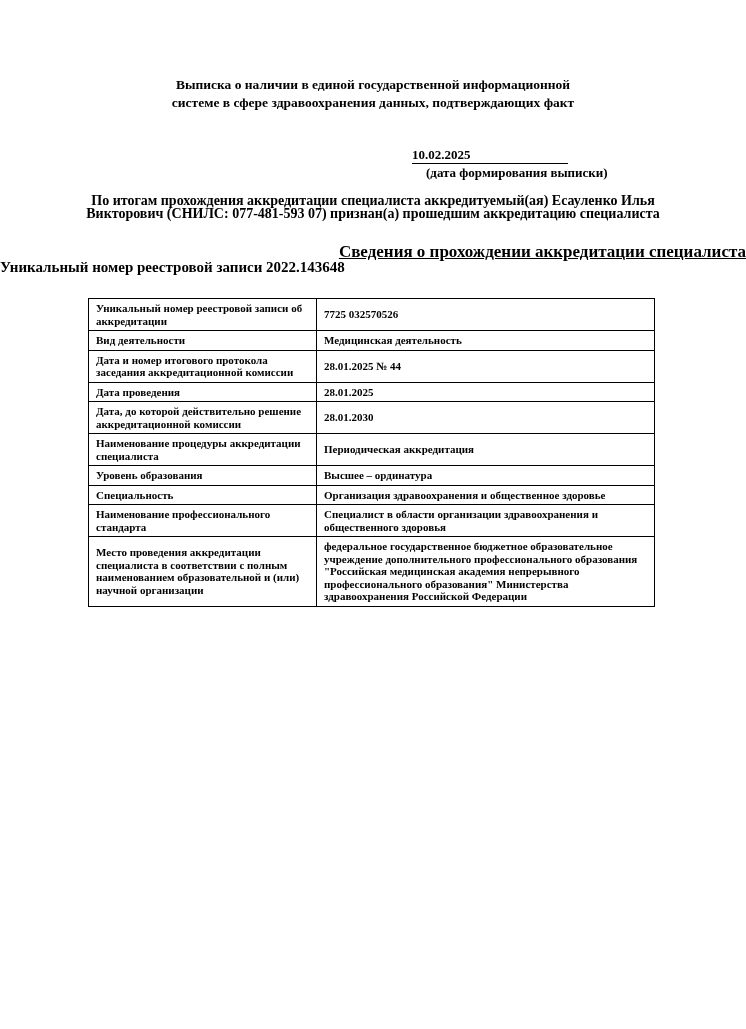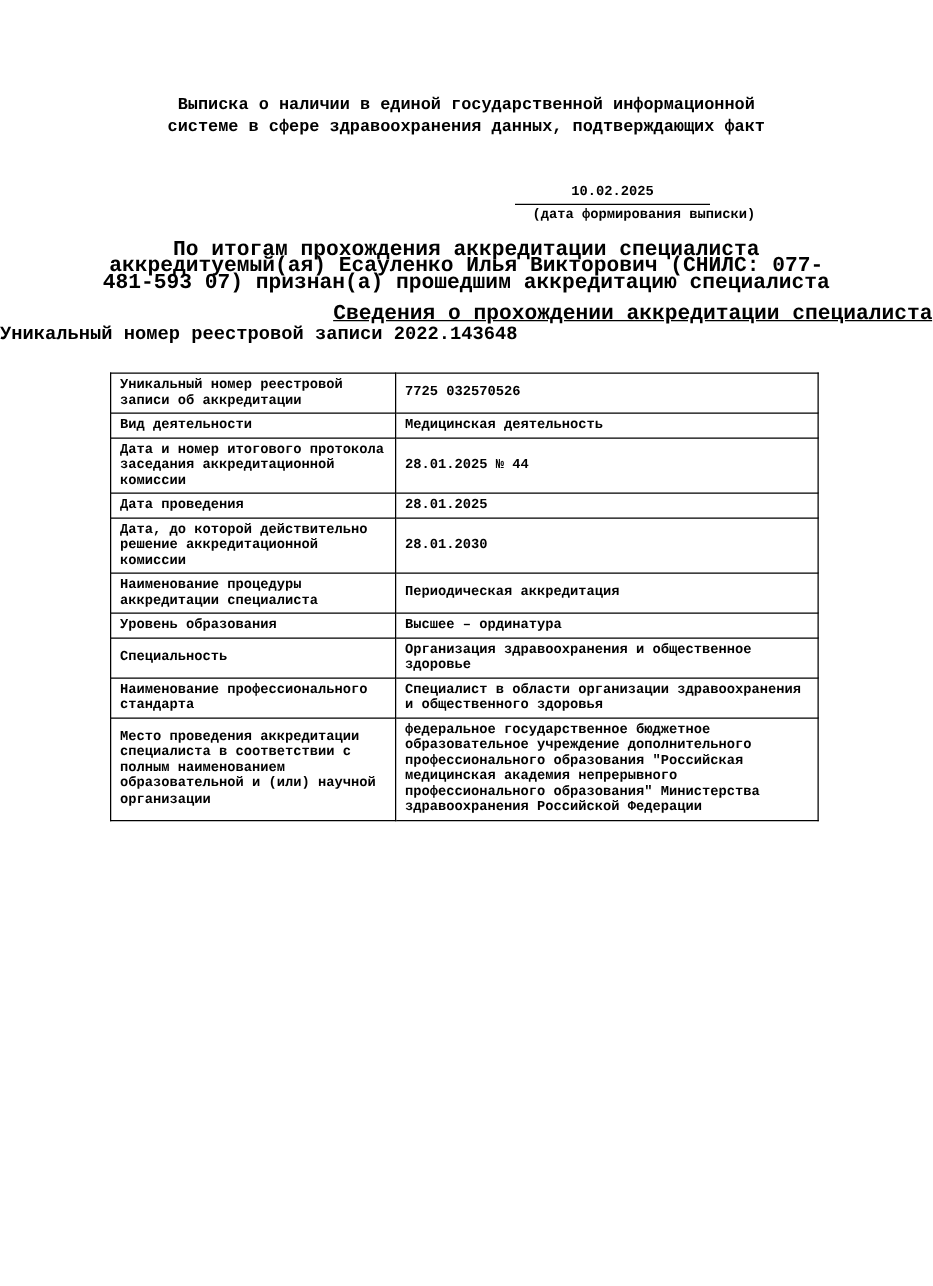--- a/index.html
+++ b/index.html
@@ -5,61 +5,61 @@
   html, body {
     margin: 0;
     padding: 0;
     background: #ffffff;
   }
   .page {
     position: relative;
     width: 746px;
     height: 1029px;
     background: #ffffff;
-    font-family: Liberation Mono, monospace;
+    font-family: Liberation Serif, serif;
     font-weight: 700;
     color: #000000;
     overflow: hidden;
   }
   .doc-title {
     position: absolute;
     top: 76px;
     left: 0;
     width: 746px;
     text-align: center;
     font-size: 13.5px;
     line-height: 17.5px;
   }
   .date-block {
     position: absolute;
     top: 148px;
     left: 412px;
     width: 156px;
-    text-align: center;
-    font-size: 11px;
+    text-align: left;
+    font-size: 13px;
     line-height: 13px;
   }
   .date-value {
     display: block;
     border-bottom: 1.5px solid #000000;
     padding-bottom: 2px;
   }
   .date-caption {
     padding-top: 2px;
     white-space: nowrap;
     margin-left: 14px;
   }
   .intro {
     position: absolute;
     top: 194px;
     left: 73px;
     width: 600px;
     margin: 0;
     text-align: center;
-    font-size: 17px;
+    font-size: 14px;
     line-height: 13px;
   }
   .section-heading {
     position: absolute;
     top: 242px;
     left: 0;
     width: 746px;
     text-align: right;
     font-size: 17px;
     text-decoration: underline;

